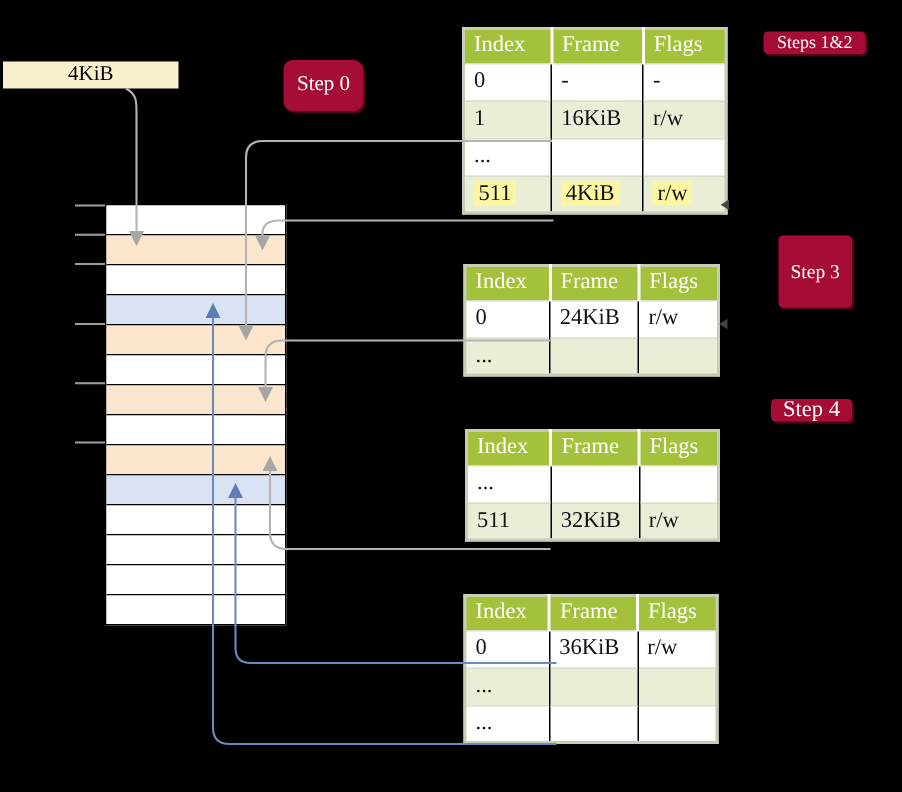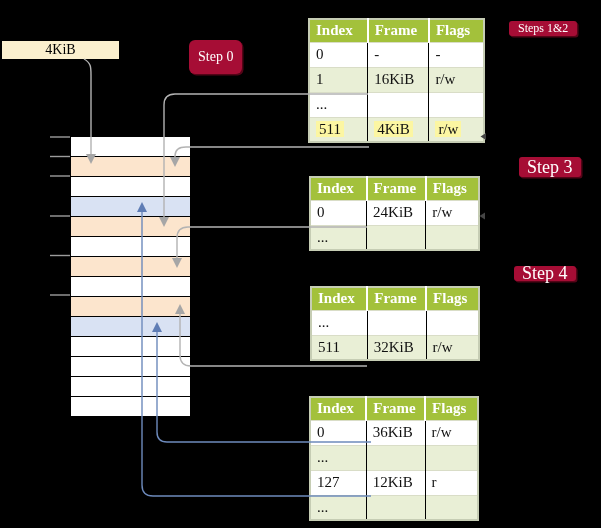--- a/index.html
+++ b/index.html
@@ -16,40 +16,40 @@
   }
   
   .badge{
     position:absolute;background:#a60d35;color:#fff;
     display:flex;align-items:center;justify-content:center;
     box-shadow:1.5px 1.5px 0 rgba(88,4,24,.95);
     border-radius:4px;white-space:nowrap;
   }
   #badge-step0 {left:189px;top:40px;height:34px;padding:0 9px;font-size:14px;border-radius:6px;}
   #badge-steps12{left:509px;top:21px;height:15px;padding:0 9px;font-size:12px;border-radius:3px;}
-  #badge-step3 {left:519px;top:157px;height:16px;padding:2px 8px;font-size:18px;border-radius:3px;}
-  #badge-step4 {left:514px;top:266px;height:15px;padding:0 8px;font-size:18px;border-radius:3px;}
+  #badge-step3 {left:519px;top:157px;height:16px;padding:16px 8px;font-size:13px;border-radius:3px;}
+  #badge-step4 {left:514px;top:266px;height:15px;padding:0 8px;font-size:15px;border-radius:3px;}
   
   .mem-col{
     position:absolute;left:70px;top:136px;width:121px;height:281px;
     display:flex;flex-direction:column;
     border:1.5px solid #000;background:#fff;box-sizing:border-box;
   }
   .mrow{flex:1;border-bottom:1.5px solid #000;}
   .mrow:last-child{border-bottom:none;}
   .c-white{background:#ffffff;}
   .c-orange{background:#fce5cd;}
   .c-blue{background:#d9e2f3;}
   
   table.pt{
     position:absolute;border-collapse:collapse;table-layout:fixed;
     background:#fff;border:2px solid #c6cdb4;
   }
   table.pt th{
-    background:#a3c13b;color:#fff;font-weight:bold;font-size:15px;
+    background:#a3c13b;color:#fff;font-weight:normal;font-size:15px;
     text-align:left;padding:2px 0 2px 6px;height:23px;
     border-right:2px solid #fff;box-sizing:border-box;
   }
   table.pt th:last-child{border-right:none;}
   table.pt td{
     font-size:15px;color:#111;padding:1px 0 1px 6px;height:25px;
     border-right:1.3px solid #000;border-top:1.3px solid #d9ddc7;
     box-sizing:border-box;vertical-align:middle;background:#fff;
   }
   table.pt td:last-child{border-right:none;}
@@ -203,25 +203,20 @@
     <tbody>
       <tr>
         <td>0</td>
         <td>36KiB</td>
         <td>r/w</td>
       </tr>
       <tr>
         <td>...</td>
         <td></td>
         <td></td>
-      </tr>
-      <tr>
-        <td>127</td>
-        <td>12KiB</td>
-        <td>r</td>
       </tr>
       <tr>
         <td>...</td>
         <td></td>
         <td></td>
       </tr>
     </tbody>
   </table>
 
 <svg id="overlay" width="601" height="528" viewBox="0 0 601 528">

